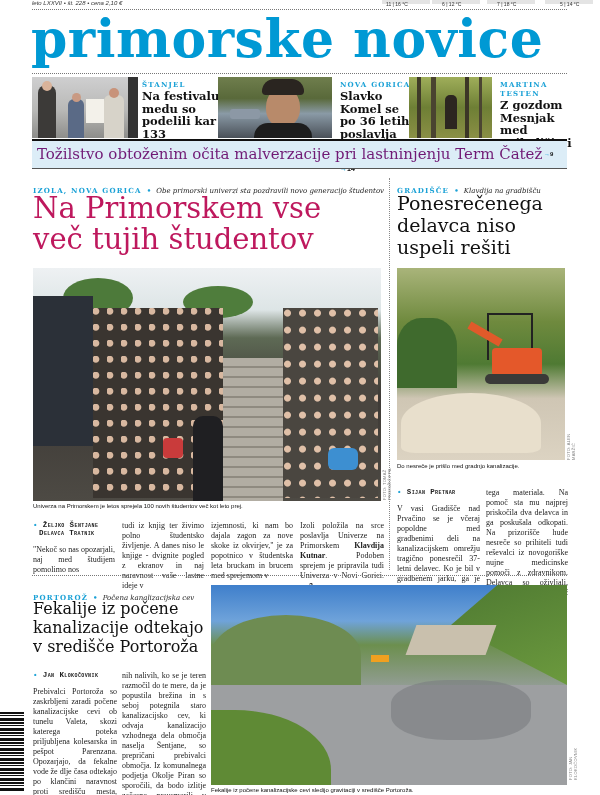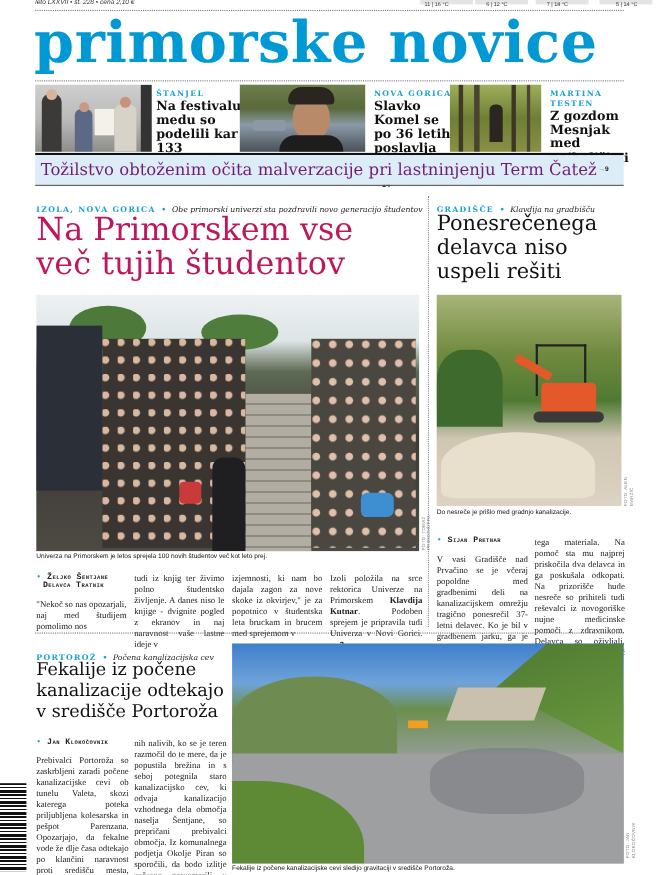--- a/index.html
+++ b/index.html
@@ -111,21 +111,21 @@
 <div class="abs caption" style="left:33px;top:503px;width:350px;">Univerza na Primorskem je letos sprejela 100 novih študentov več kot leto prej.</div>
 
 <div class="abs" style="left:33px;top:521px;width:82px;">
   <div class="byline"><span class="bullet">• </span><span>Željko Šentjane</span></div>
   <div class="byline" style="padding-left:6px;">Delavca Tratnik</div>
   <div class="body-text" style="margin-top:8px;">"Nekoč so nas opozarjali, naj med študijem pomolimo nos</div>
 </div>
 <div class="abs body-text" style="left:122px;top:521px;width:82px;">tudi iz knjig ter živimo polno študentsko življenje. A danes niso le knjige - dvignite pogled z ekranov in naj naravnost vaše lastne ideje v</div>
 <div class="abs body-text" style="left:211px;top:521px;width:82px;">izjemnosti, ki nam bo dajala zagon za nove skoke iz okvirjev," je za popotnico v študentska leta bruckam in brucem med sprejemom v</div>
 <div class="abs body-text" style="left:300px;top:521px;width:84px;">
-  <span>Izoli položila na srce rektorica Univerze na Primorskem </span><b>Klavdija Kutnar</b><span>. Podoben sprejem je pripravila tudi Univerza v Novi Gorici.</span>
+  <span>Izoli položila na srce poslavlja Univerze na Primorskem </span><b>Klavdija Kutnar</b><span>. Podoben sprejem je pripravila tudi Univerza v Novi Gorici.</span>
   <span class="arrow-ref"><span class="ar">→</span> <span>3</span></span>
 </div>
 
 <div class="abs" style="left:397px;top:178px;width:170px;white-space:nowrap;">
   <span class="kicker">GRADIŠČE</span>
   <span class="bullet" style="font-size:7px;">•</span>
   <span class="kicker-sub">Klavdija na gradbišču</span>
 </div>
 <div class="abs" style="left:397px;top:192px;width:170px;font-family:'DejaVu Serif',serif;font-size:19px;line-height:22px;color:#111;">Ponesrečenega delavca niso uspeli rešiti</div>
 

